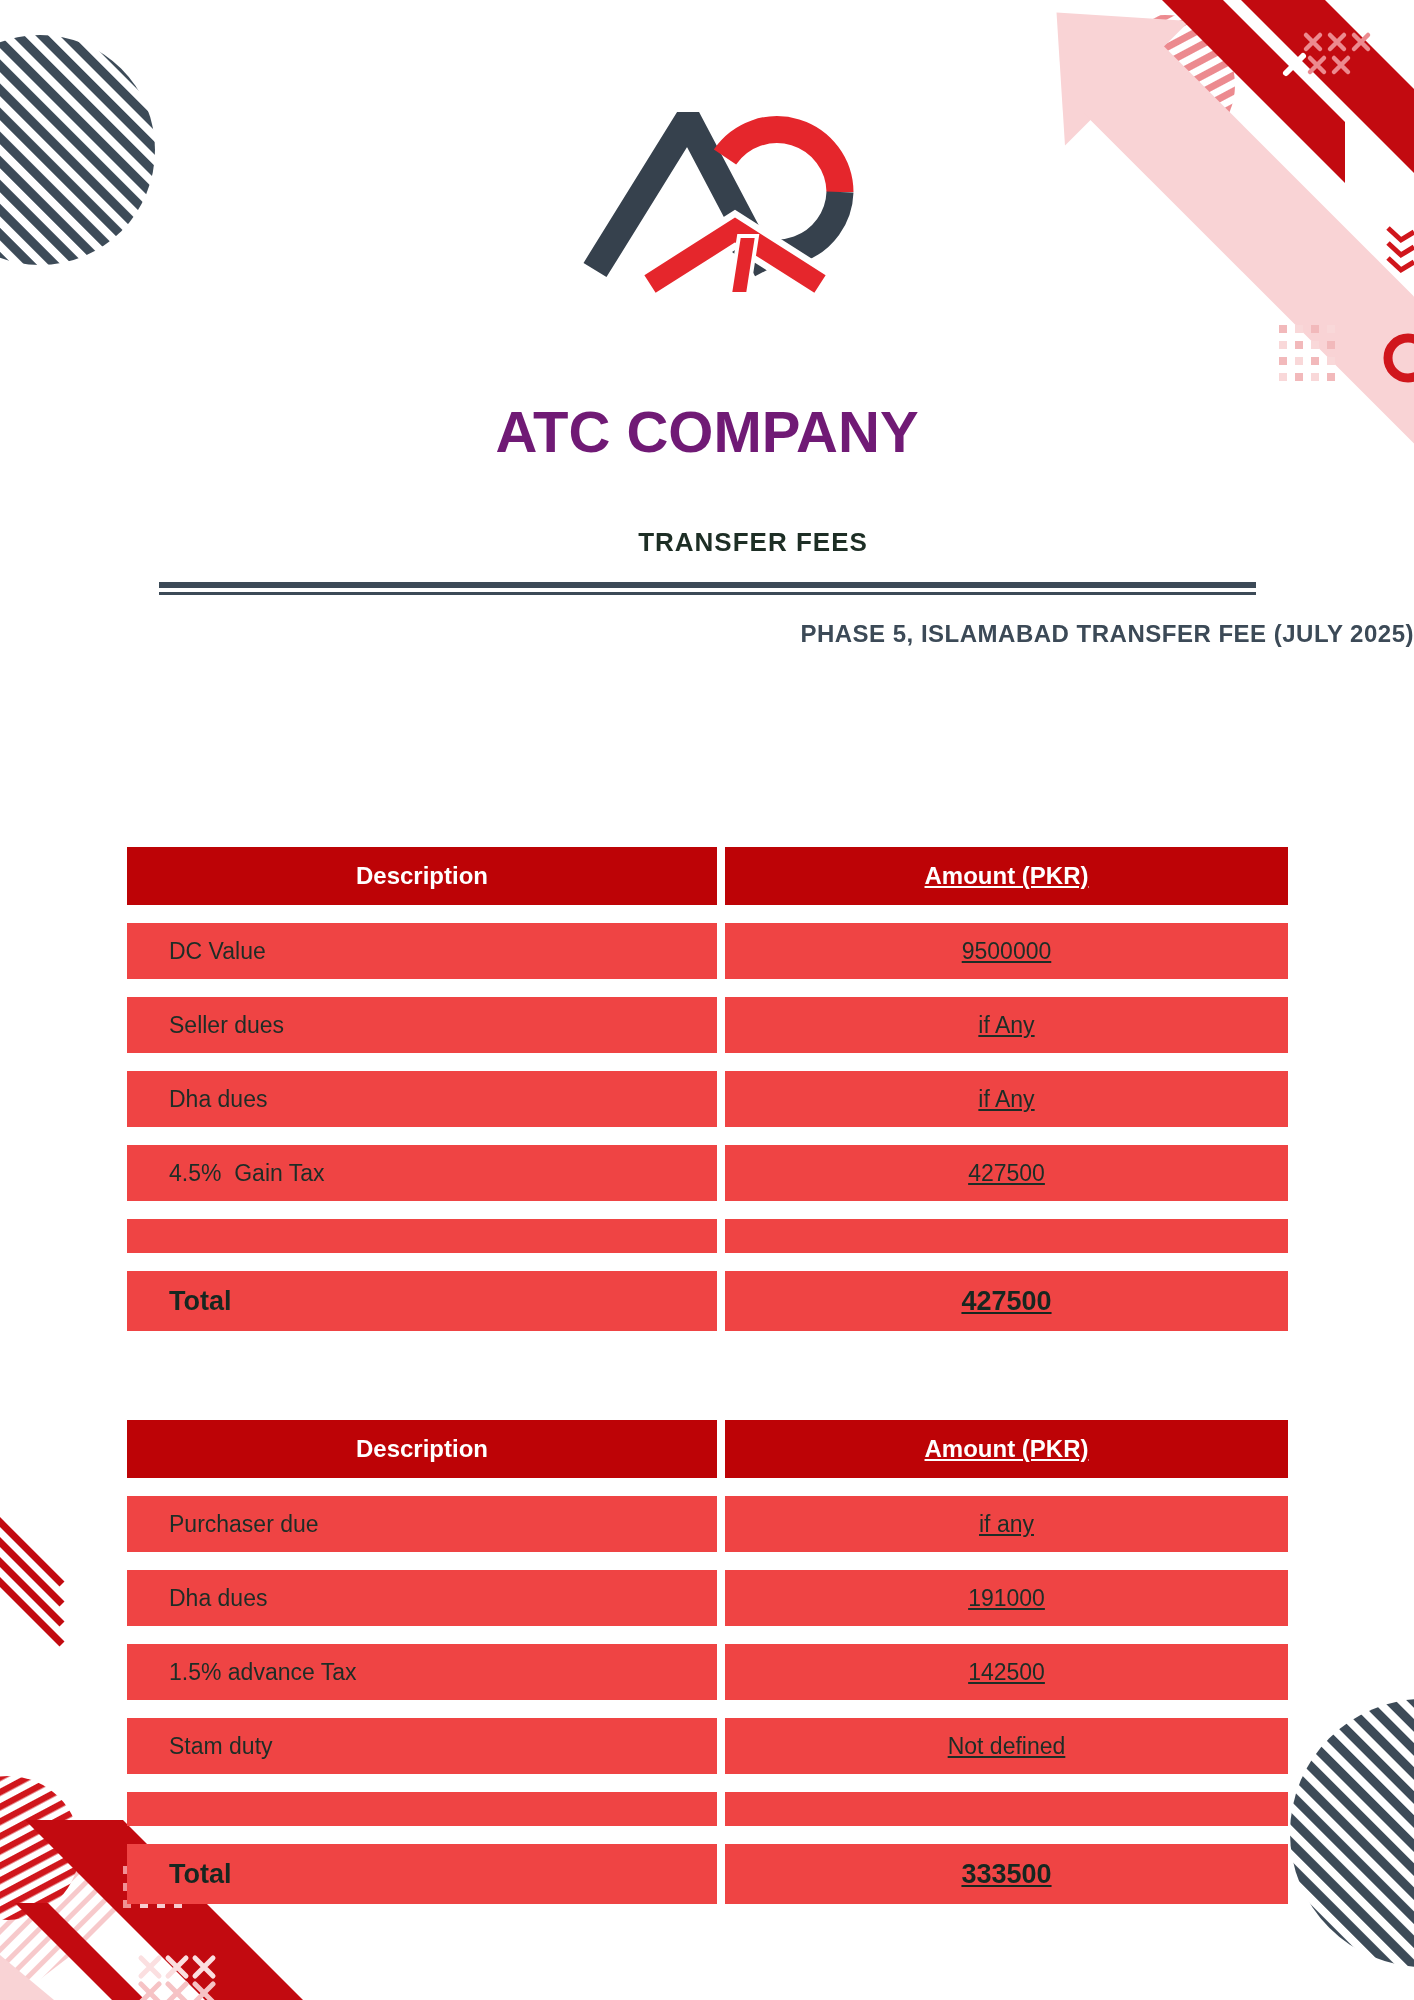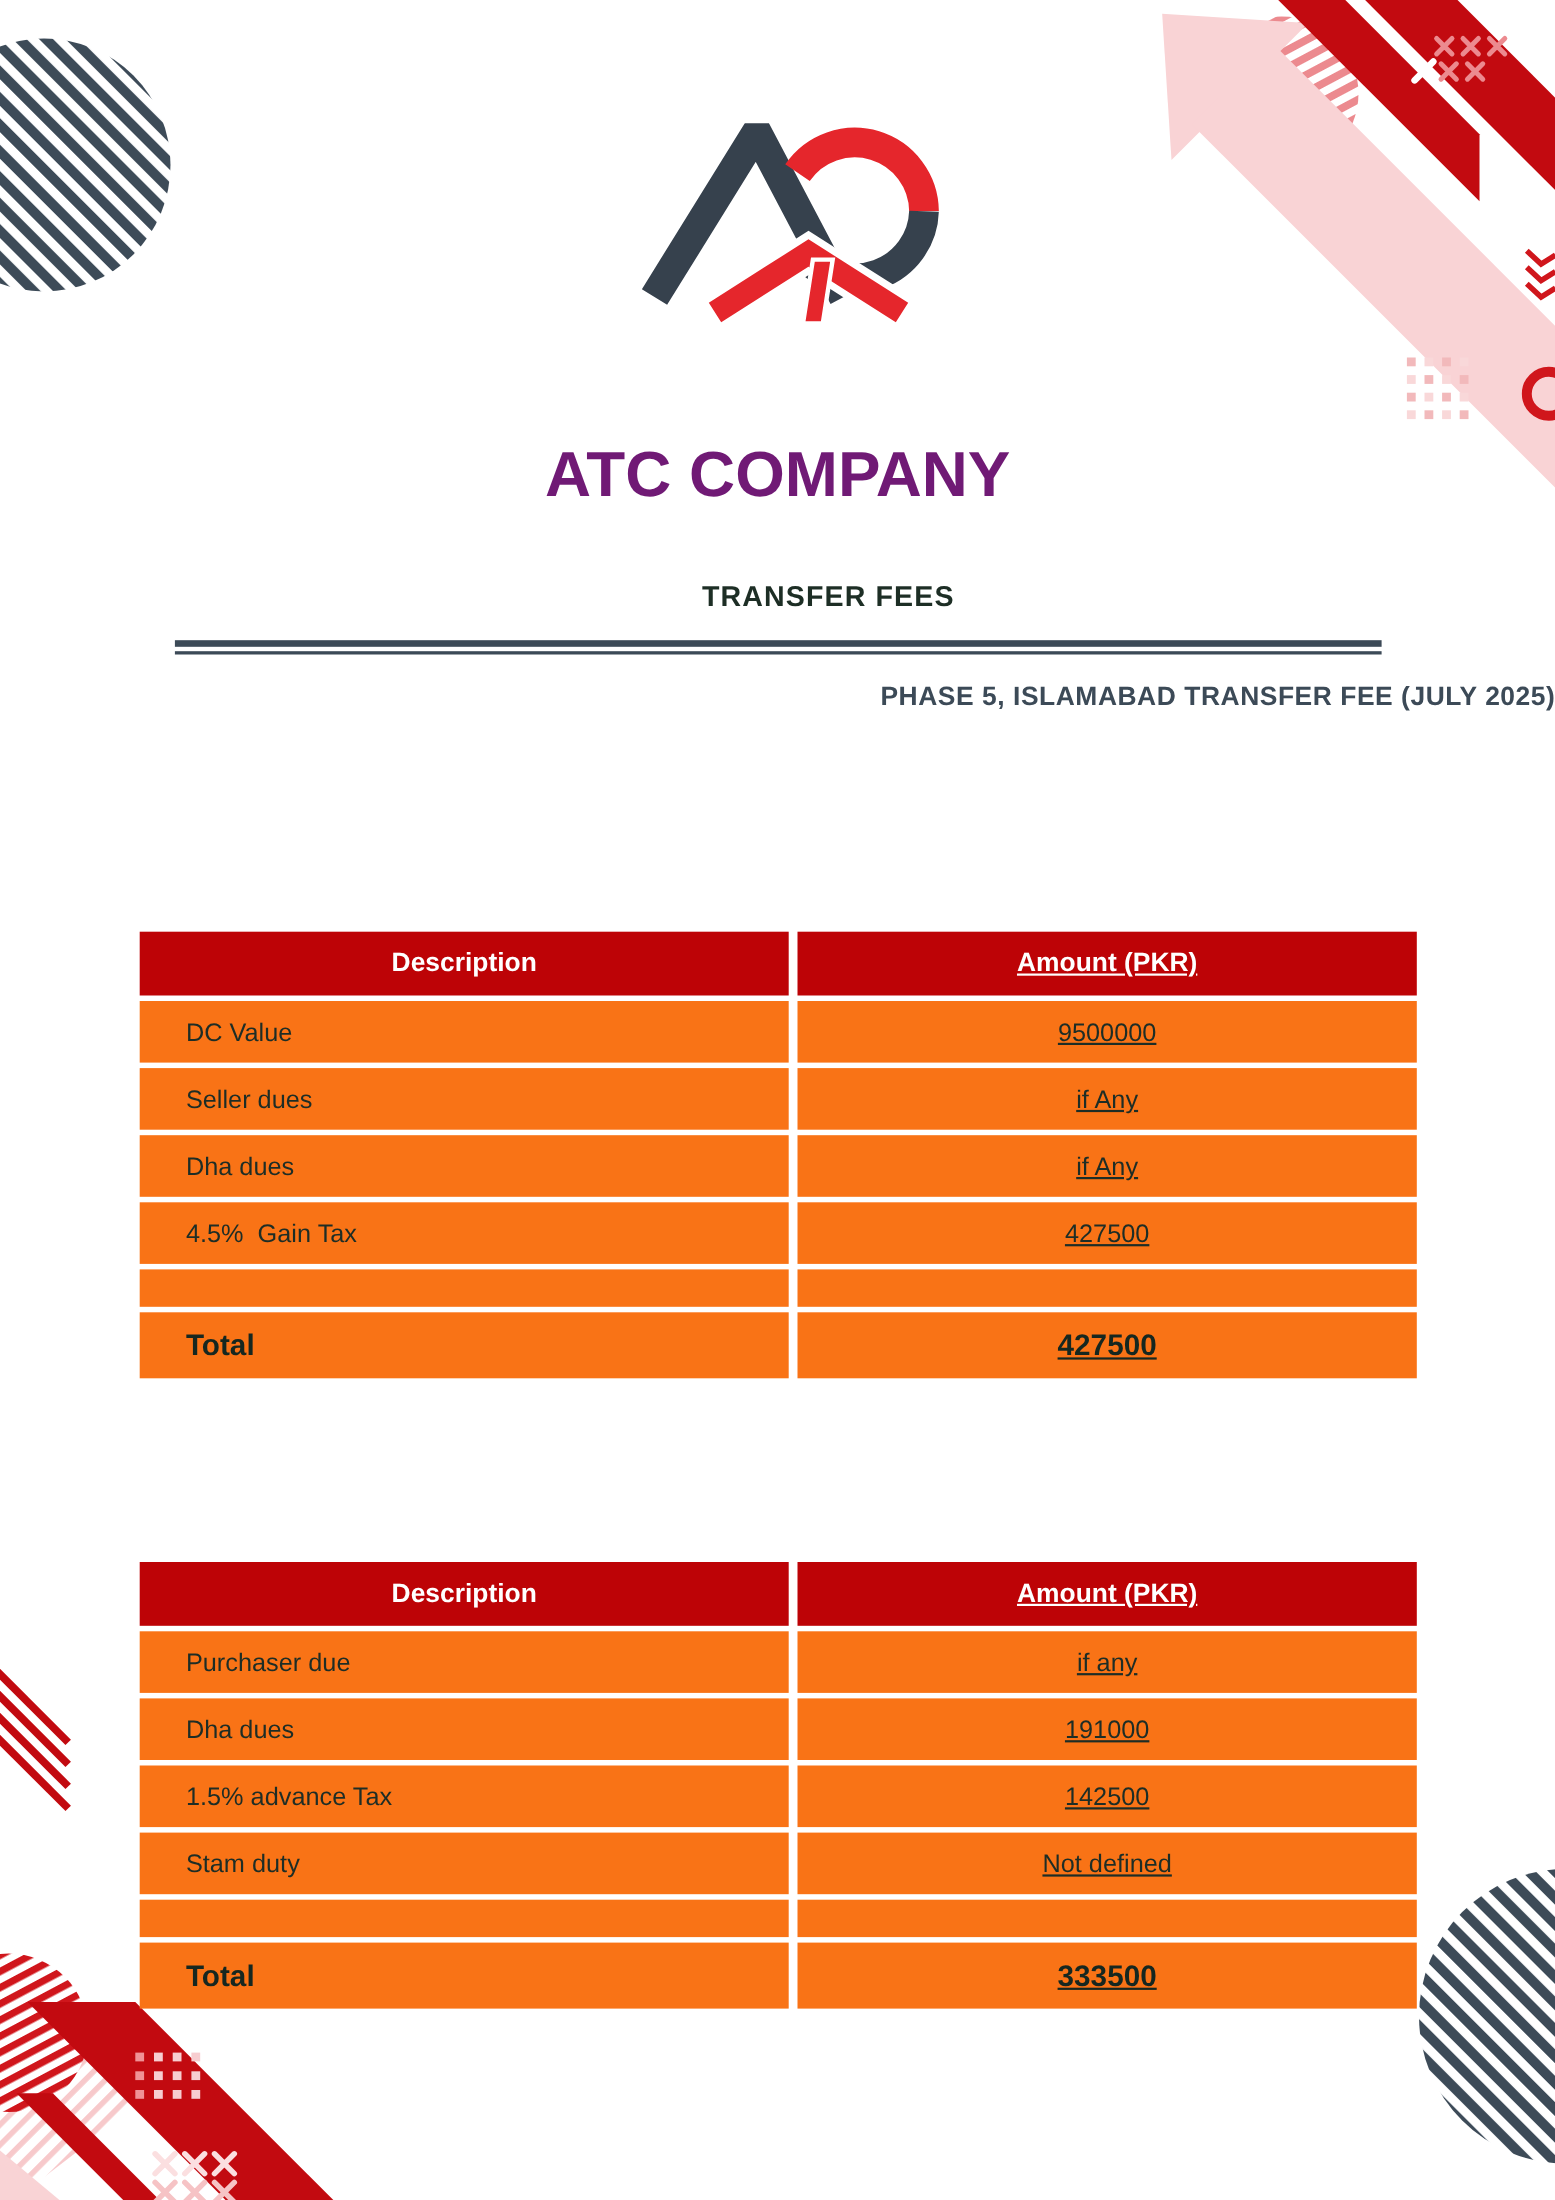--- a/index.html
+++ b/index.html
@@ -22,22 +22,22 @@
   .divider .l1{height:6px;background:#3c4a57;}
   .divider .l2{height:3px;background:#3c4a57;margin-top:4px;}
   .section-title{
     left:0;top:620px;width:1414px;text-align:right;
     font-size:24px;font-weight:bold;letter-spacing:.5px;color:#3c4a57;
   }
   
   .ftable{width:1161px;}
   .t1{left:127px;top:847px;}
   .t2{left:127px;top:1420px;}
-  .trow{display:grid;grid-template-columns:590px 563px;column-gap:8px;margin-bottom:5px;}
-  .tcell{display:flex;align-items:center;background:#f97316;
+  .trow{display:grid;grid-template-columns:590px 563px;column-gap:8px;margin-bottom:18px;}
+  .tcell{display:flex;align-items:center;background:#ef4444;
          font-size:23px;color:#1d2d26;white-space:pre-wrap;}
   .tcell.desc{justify-content:flex-start;padding-left:42px;}
   .tcell.amount{justify-content:center;padding-left:0;text-decoration:underline;}
   .thead .tcell{background:#bd0306;color:#ffffff;font-weight:bold;font-size:24px;height:58px;justify-content:center;padding-left:0;}
   .tdata .tcell{height:56px;}
   .tspacer .tcell{height:34px;}
   .ttotal .tcell{height:60px;font-weight:bold;font-size:27px;color:#162720;}
   svg{display:block;}
 </style>
 </head>

